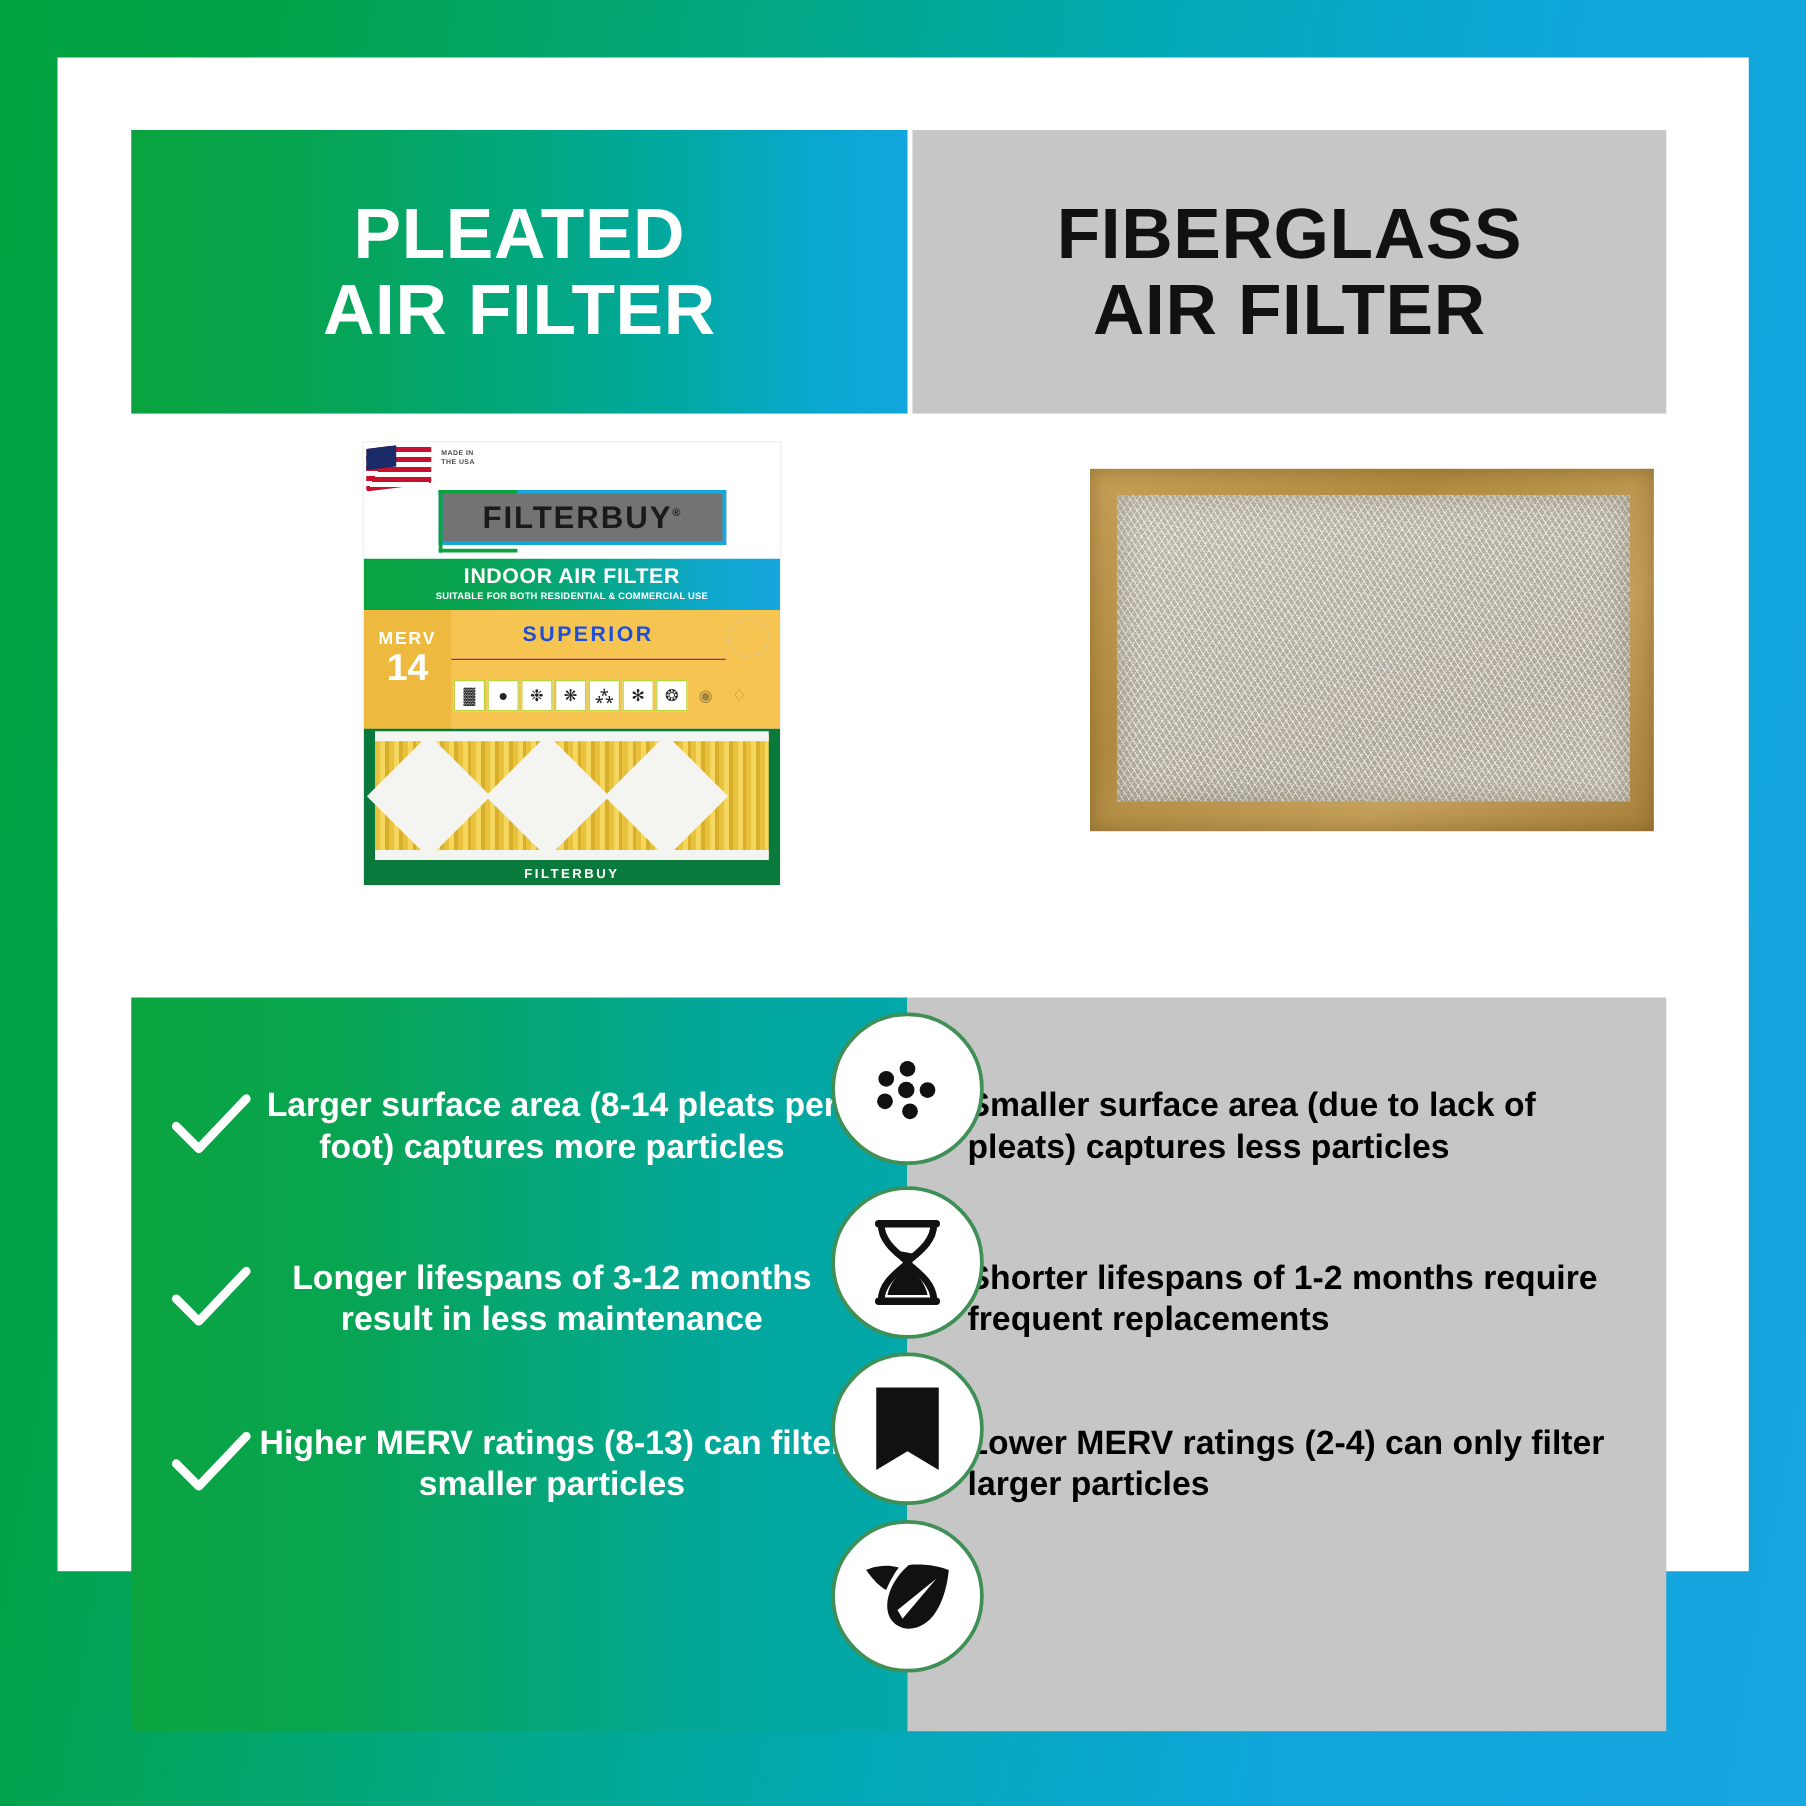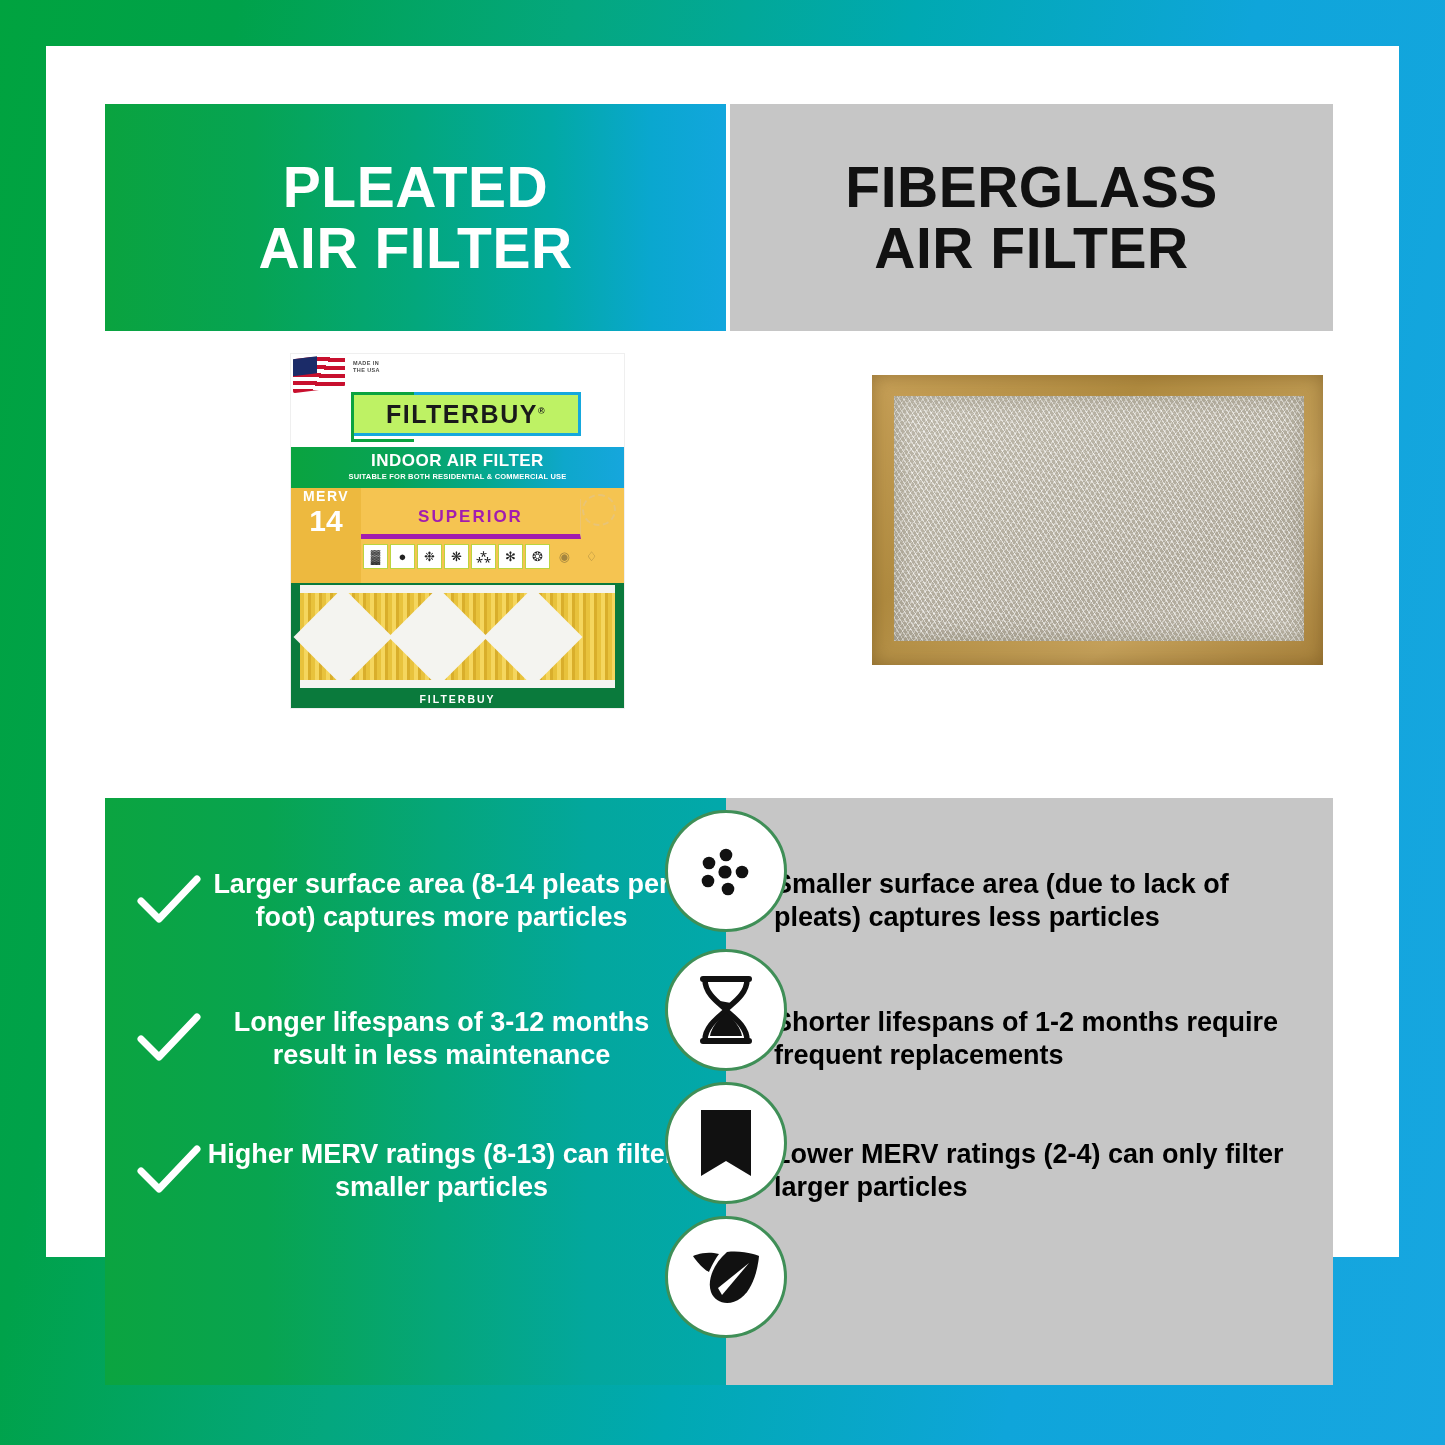--- a/index.html
+++ b/index.html
@@ -70,21 +70,21 @@
     content:""; position:absolute; left:0; top:0; width:24px; height:17px;
     background:#1b2b68;
   }
   .pb-madein {
     position: absolute; left: 62px; top: 6px;
     font-size: 5.5px; font-weight: 700; color: #4a4a4a; letter-spacing: .4px;
     line-height: 1.35; text-align: left;
   }
   .pb-logobox {
     position: absolute; left: 60px; top: 38px; width: 230px; height: 44px;
-    border: 3px solid #15a8dd; background: #bef264;
+    border: 3px solid #15a8dd; background: #737373;
     display: flex; align-items: center; justify-content: center;
   }
   .pb-logobox::before {
     content:""; position:absolute; left:-3px; top:-3px; width:60px; height:calc(100% + 6px);
     border:3px solid #0aa33f; border-right:none;
   }
   .pb-logo {
     font-size: 25px; font-weight: 800; letter-spacing: 1.5px; color: #1a1a1a;
     position: relative; z-index: 2;
   }
@@ -97,29 +97,29 @@
   }
   .pb-band-t1 { font-size: 17px; font-weight: 800; letter-spacing: .5px; }
   .pb-band-t2 { font-size: 7.5px; font-weight: 700; letter-spacing: .2px; margin-top: 1px; }
 
   .pb-gold {
     position: absolute; left: 0; top: 134px; width: 100%; height: 95px;
     background: #f5c451;
   }
   .pb-merv {
     position: absolute; left: 0; top: 0; width: 70px; height: 100%;
-    background: #edb93f; color: #ffffff; text-align: center; 
+    background: #edb93f; color: #ffffff; text-align: center; padding-top: 14px;
   }
   .pb-merv-l { font-size: 14px; font-weight: 800; letter-spacing: 1.5px; }
   .pb-merv-n { font-size: 30px; font-weight: 800; line-height: 1; margin-top: 2px; }
   .pb-superior {
     position: absolute; left: 70px; top: 0; width: 220px; height: 40px;
-    border-bottom: 5px solid #a21caf; border-right: 1px solid #ecc473;
-    color: #a21caf; font-size: 17px; font-weight: 800; letter-spacing: 2px;
-    display: flex; align-items: center; justify-content: center; margin-top: 11px;
+    border-bottom: 1px solid #a21caf; border-right: 1px solid #ecc473;
+    color: #1d4ed8; font-size: 17px; font-weight: 800; letter-spacing: 2px;
+    display: flex; align-items: center; justify-content: center;
   }
   .pb-seal {
     position: absolute; right: 8px; top: 6px; width: 34px; height: 32px;
     border-radius: 50%; border: 2px dashed #e8c477;
   }
   .pb-icons {
     position: absolute; left: 72px; top: 44px; width: 258px; height: 48px;
     display: flex; align-items: center; gap: 2px;
   }
   .pb-ic {

